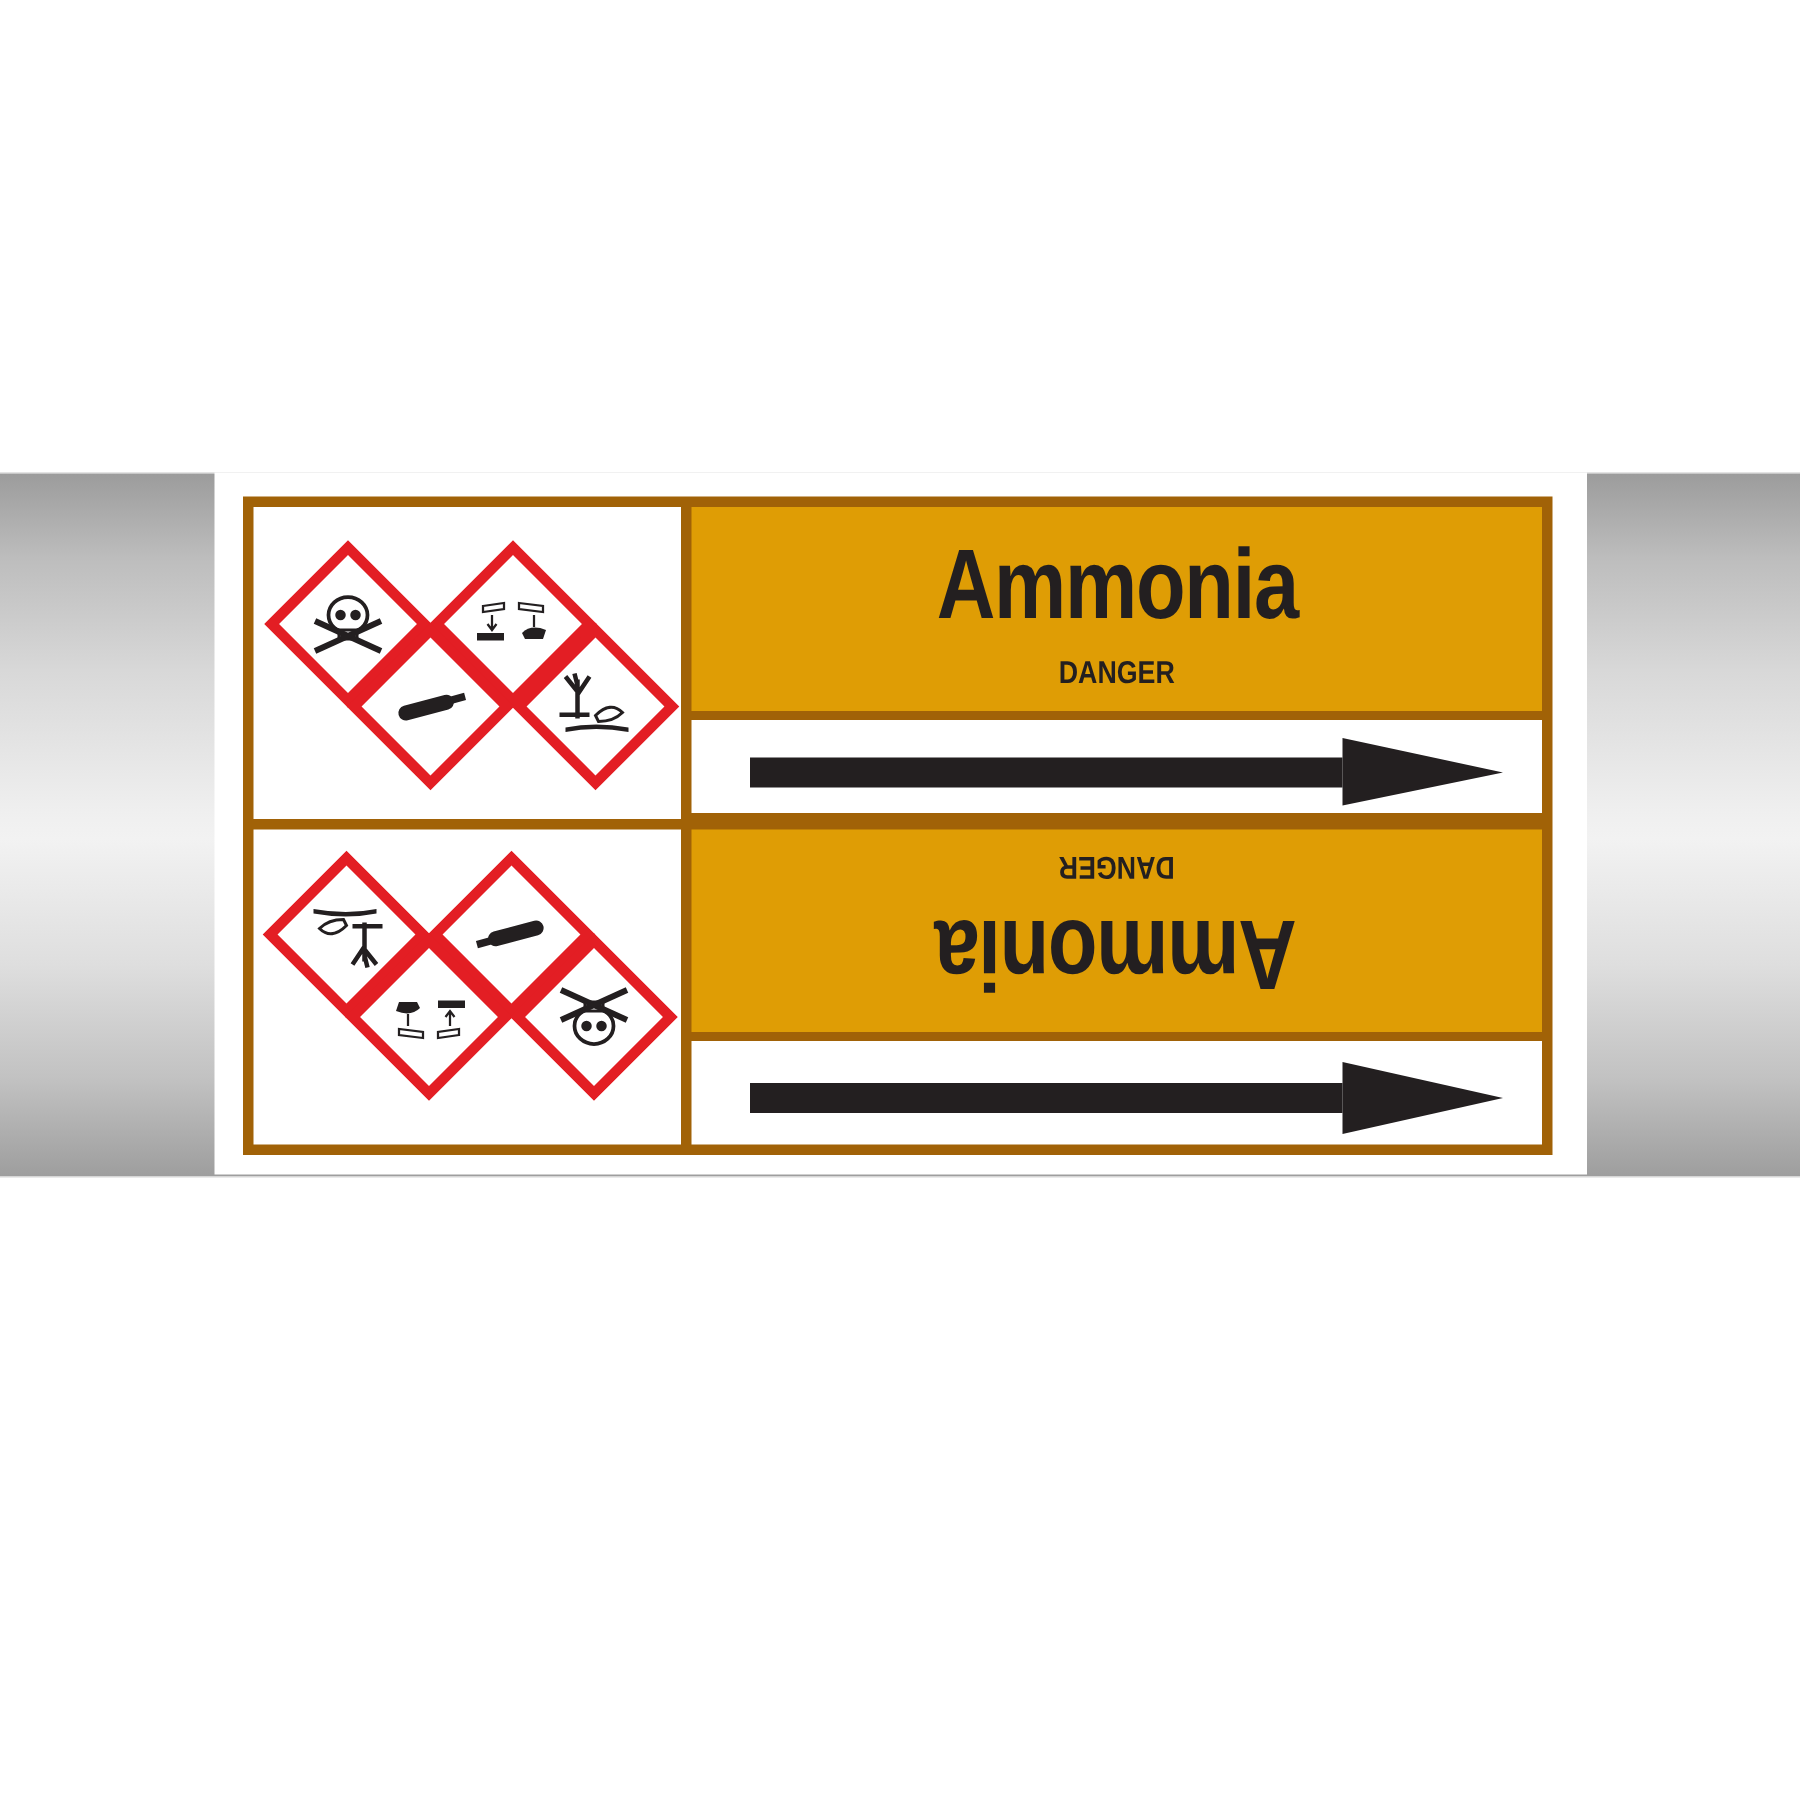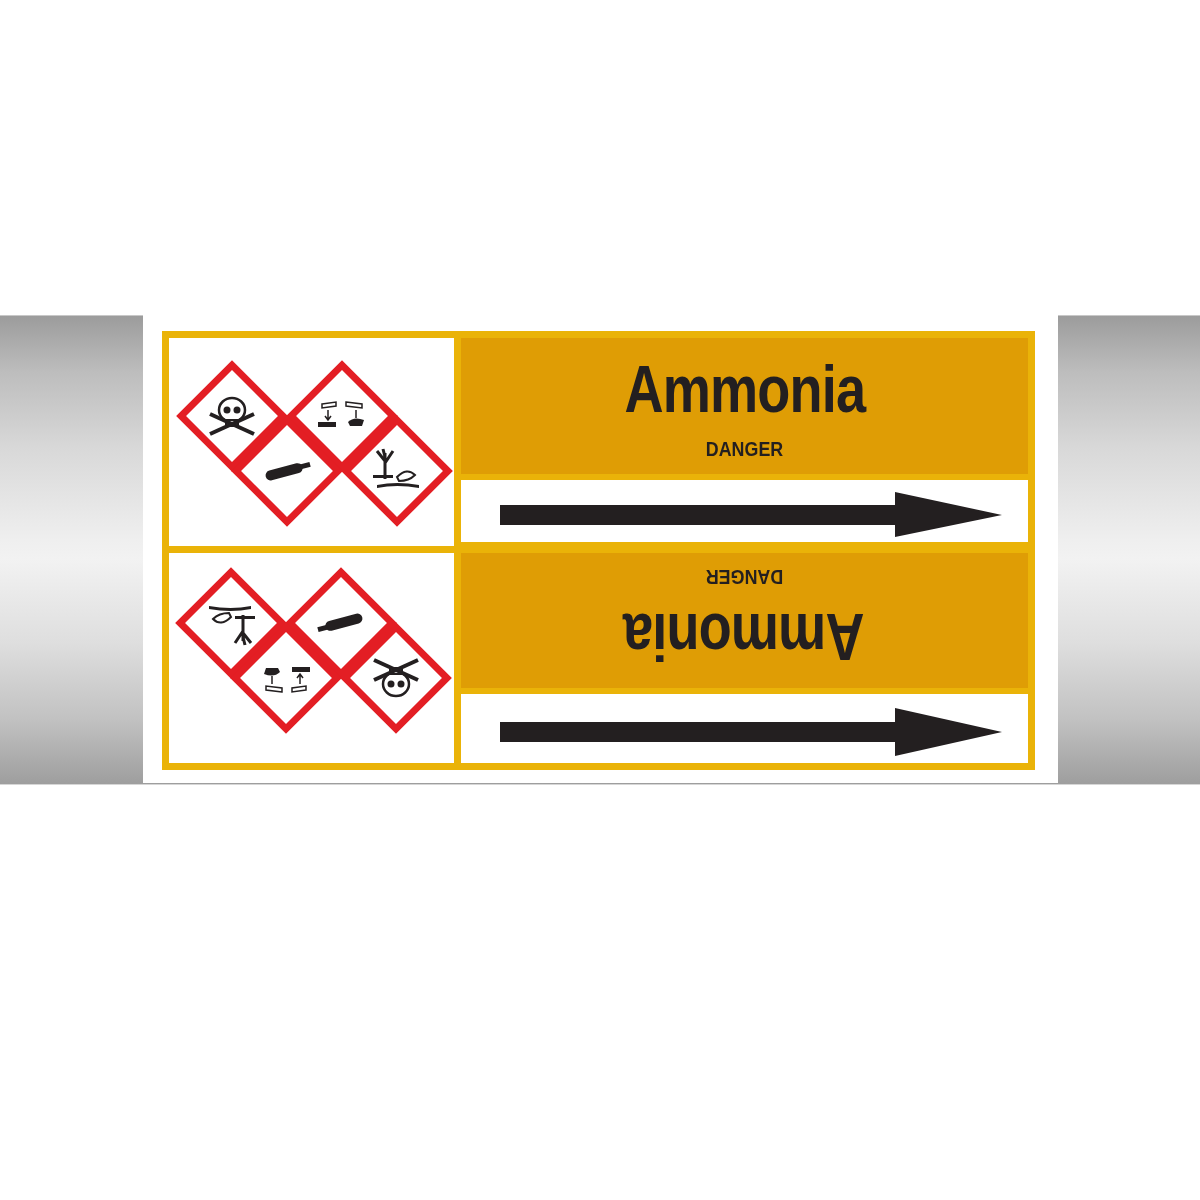--- a/index.html
+++ b/index.html
@@ -1,21 +1,21 @@
 <!DOCTYPE html>
 <html><head>
 <meta charset="utf-8">
 <style>
   html,body{margin:0;padding:0;}
   body{width:1200px;height:1200px;background:#ffffff;position:relative;overflow:hidden;font-family:"Liberation Sans",sans-serif;}
   .pipe{position:absolute;left:0;top:315px;width:1200px;height:468px;
     background:linear-gradient(180deg,#9c9c9c 0%,#bdbdbd 12%,#d8d8d8 28%,#efefef 48%,#f2f2f2 52%,#dedede 70%,#c2c2c2 86%,#9e9e9e 100%);
     border-top:1px solid #c8c8c8;border-bottom:1px solid #d6d6d6;}
   .sticker{position:absolute;left:143px;top:315px;width:915px;height:468px;background:#fff;}
-  .frame{position:absolute;left:162px;top:331px;width:873px;height:439px;background:#eab308;}
+  .frame{position:absolute;left:162px;top:331px;width:873px;height:439px;background:#a16207;}
   .cell{position:absolute;}
   .ghs-cell{background:#fff;}
   .band-orange{background:#df9d05;display:flex;flex-direction:column;align-items:center;}
   .band-white{background:#fff;}
   .name{font-weight:bold;color:#231f20;font-size:66px;line-height:1;letter-spacing:-1px;transform:scaleX(0.82);font-family:"Liberation Sans",sans-serif;}
   .danger{font-weight:bold;color:#231f20;font-size:21px;line-height:1;transform:scaleX(0.85);}
   .flip{transform:rotate(180deg);}
   .arrow{position:absolute;}
 </style>
 </head>

